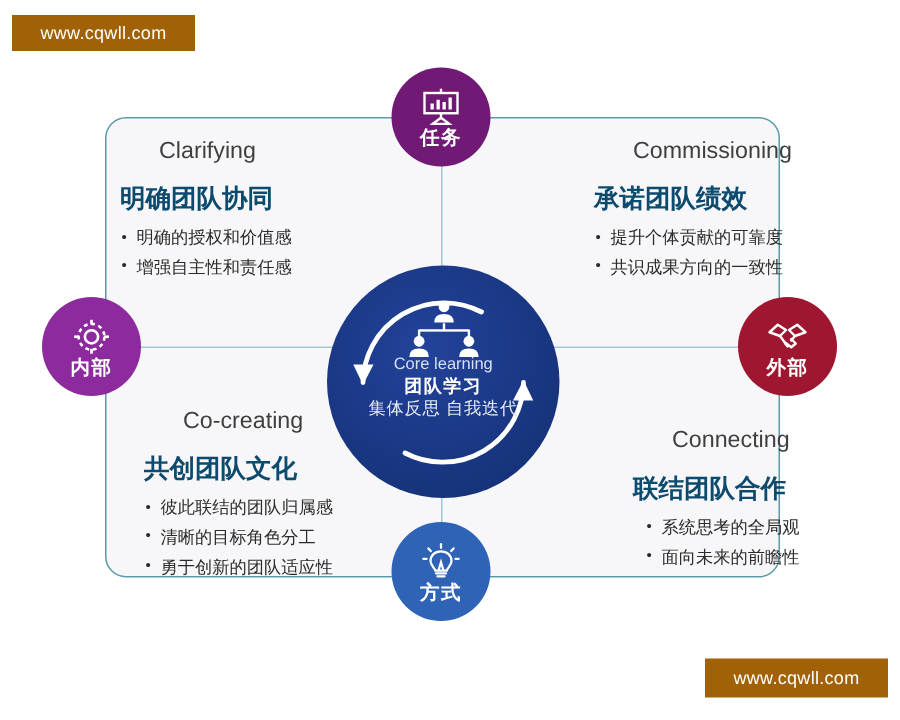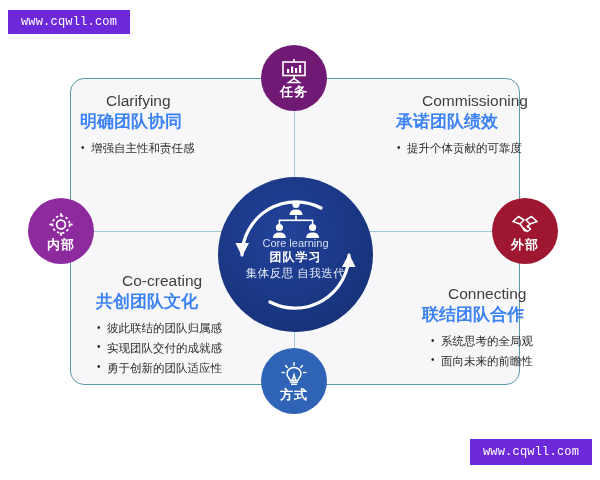--- a/index.html
+++ b/index.html
@@ -11,28 +11,28 @@
     width: 600px;
     height: 480px;
     position: relative;
     overflow: hidden;
     font-family: "Liberation Sans", "DejaVu Sans", sans-serif;
   }
 
   
   .watermark {
     position: absolute;
-    background: #6d28d9;
+    background: #a16207;
     color: #ffffff;
     font-size: 12px;
     letter-spacing: 0.2px;
     display: flex;
     align-items: center;
     justify-content: center;
-    font-family: Liberation Mono, monospace;
+    font-family: Liberation Sans, sans-serif;
   }
   #wm-top   { left: 8px;  top: 10px;  width: 122px; height: 24px; }
   #wm-bottom{ left: 470px;top: 439px; width: 122px; height: 26px; }
 
   
   #frame {
     position: absolute;
     left: 70px;
     top: 78px;
     width: 450px;
@@ -60,24 +60,24 @@
     font-size: 15.5px;
     color: #3f3f3f;
     font-family: "Liberation Sans", sans-serif;
     font-weight: 400;
     line-height: 1.15;
     white-space: nowrap;
     margin-left: 26px;
   }
   .quad .cn {
     font-size: 17px;
-    color: #3b82f6;
+    color: #0c4a6e;
     font-weight: 700;
     line-height: 1.25;
-    margin-top: 1px;
+    margin-top: 12px;
     white-space: nowrap;
   }
   .quad ul {
     list-style: none;
     margin: 7px 0 0 0;
     padding: 0;
   }
   .quad li {
     font-size: 11.5px;
     color: #2b2b2b;
@@ -191,38 +191,40 @@
 
 <div id="frame"></div>
 
 <div class="cross-line" id="line-h"></div>
 <div class="cross-line" id="line-v"></div>
 
 <div class="quad" id="quad-tl">
   <div class="eng">Clarifying</div>
   <div class="cn">明确团队协同</div>
   <ul>
+    <li>明确的授权和价值感</li>
     <li>增强自主性和责任感</li>
   </ul>
 </div>
 
 <div class="quad" id="quad-tr">
   <div class="eng">Commissioning</div>
   <div class="cn">承诺团队绩效</div>
   <ul>
     <li>提升个体贡献的可靠度</li>
+    <li>共识成果方向的一致性</li>
   </ul>
 </div>
 
 <div class="quad" id="quad-bl">
   <div class="eng">Co-creating</div>
   <div class="cn">共创团队文化</div>
   <ul>
     <li>彼此联结的团队归属感</li>
-    <li>实现团队交付的成就感</li>
+    <li>清晰的目标角色分工</li>
     <li>勇于创新的团队适应性</li>
   </ul>
 </div>
 
 <div class="quad" id="quad-br">
   <div class="eng">Connecting</div>
   <div class="cn">联结团队合作</div>
   <ul>
     <li>系统思考的全局观</li>
     <li>面向未来的前瞻性</li>

